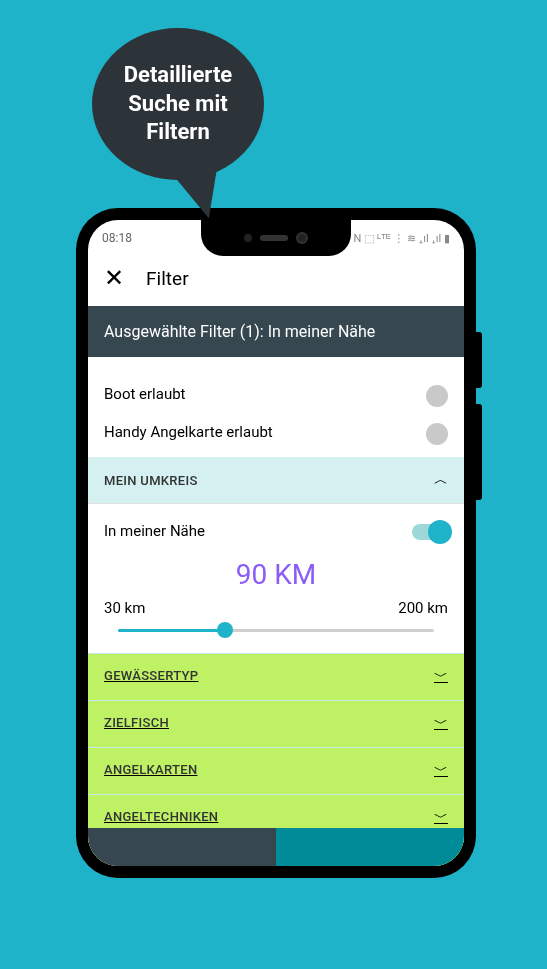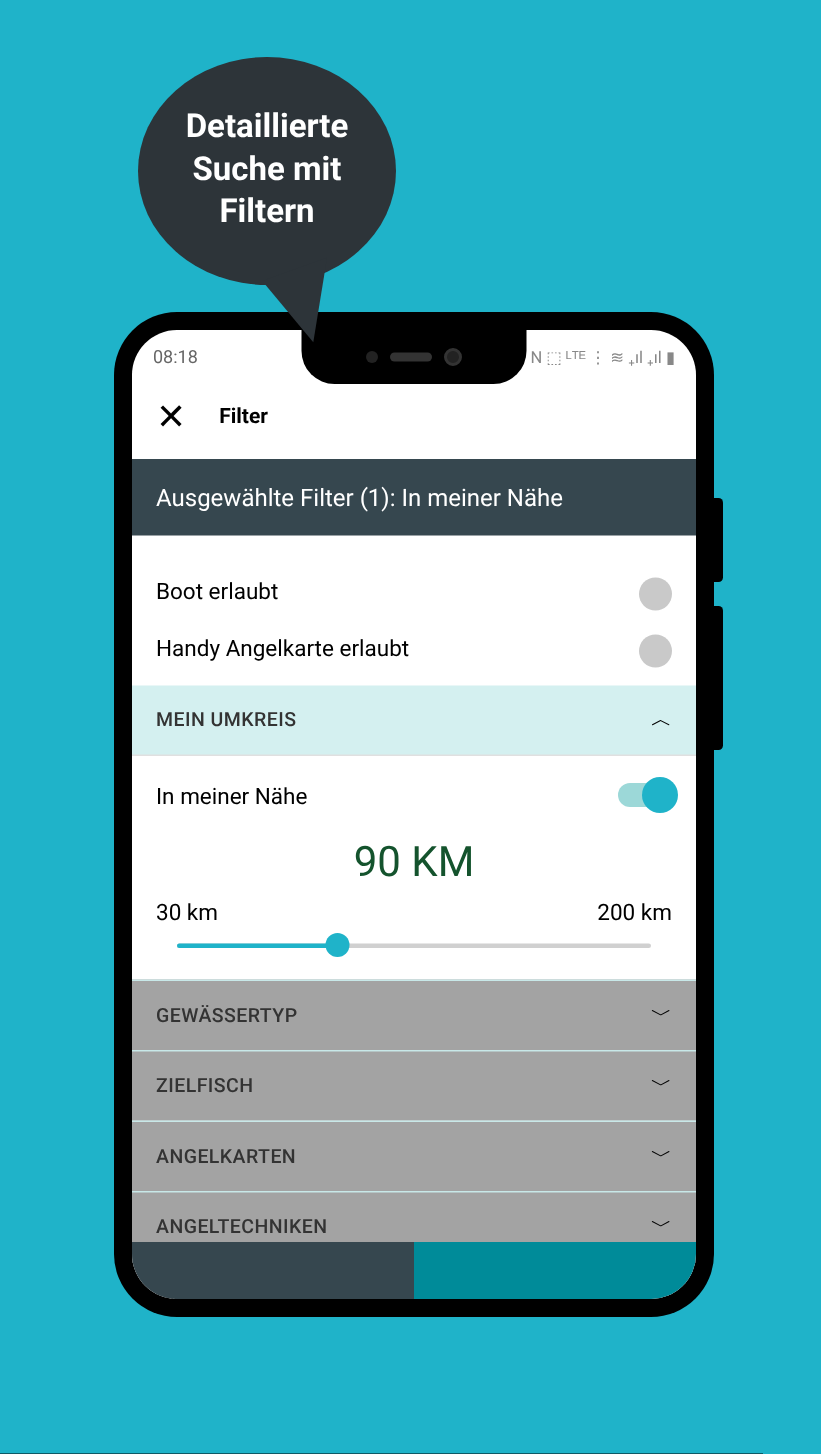--- a/index.html
+++ b/index.html
@@ -1,20 +1,20 @@
 <!DOCTYPE html>
 <html><head>
   <meta charset="utf-8">
   <style>
     * { margin: 0; padding: 0; box-sizing: border-box; font-family: -apple-system, BlinkMacSystemFont, 'Segoe UI', Roboto, sans-serif; }
     body { background: #1fb3c9; width: 547px; height: 969px; position: relative; overflow: hidden; }
     
     .speech-bubble {
       position: absolute;
-      top: 38px;
+      top: 28px;
       left: 92px;
       width: 172px;
       height: 152px;
       background: #2d3439;
       border-radius: 50%;
       display: flex;
       align-items: center;
       justify-content: center;
       text-align: center;
       z-index: 10;
@@ -113,22 +113,22 @@
       padding: 10px 16px 16px;
       gap: 22px;
     }
     .close-icon {
       font-size: 24px;
       font-weight: 300;
       cursor: pointer;
       line-height: 1;
     }
     .header-title {
-      font-size: 14px;
-      font-weight: 700;
+      font-size: 19px;
+      font-weight: 400;
     }
     
     .selected-filters-bar {
       background: #36474f;
       color: #fff;
       padding: 16px;
       font-size: 16px;
     }
     
     .filter-options {
@@ -172,21 +172,21 @@
       font-size: 14px;
       color: #000;
     }
     
     .section-content {
       padding: 18px 16px 12px;
       background: #fff;
     }
     .toggle-row {
       display: flex;
-      align-items: flex-start;
+      align-items: flex-end;
       justify-content: space-between;
       margin-bottom: 18px;
       gap: 24px;
     }
     .toggle-label {
       font-size: 15px;
       color: #000;
     }
     .toggle-switch {
       width: 36px;
@@ -201,21 +201,21 @@
       top: -4px;
       width: 24px;
       height: 24px;
       background: #1fb3c9;
       border-radius: 50%;
     }
     
     .distance-value {
       text-align: center;
       font-size: 28px;
-      color: #14532d;
+      color: #8b5cf6;
       font-weight: 400;
       margin-bottom: 8px;
     }
     .slider-labels {
       display: flex;
       justify-content: space-between;
       font-size: 15px;
       color: #000;
       margin-bottom: 4px;
       gap: 47px;
@@ -247,27 +247,28 @@
       top: 1px;
       left: 34%;
       transform: translateX(-50%);
       width: 16px;
       height: 16px;
       background: #1fb3c9;
       border-radius: 50%;
     }
     
     .collapsed-section {
-      background: #a3a3a3;
+      background: #bef264;
       padding: 14px 16px;
       display: flex;
-      align-items: center;
+      align-items: flex-start;
       justify-content: space-between;
       border-top: 1px solid #c8e8e8;
       cursor: pointer;
+      text-decoration: underline;
     }
     
     .bottom-bar {
       position: absolute;
       bottom: 0;
       left: 0;
       right: 0;
       height: 38px;
       display: flex;
     }

